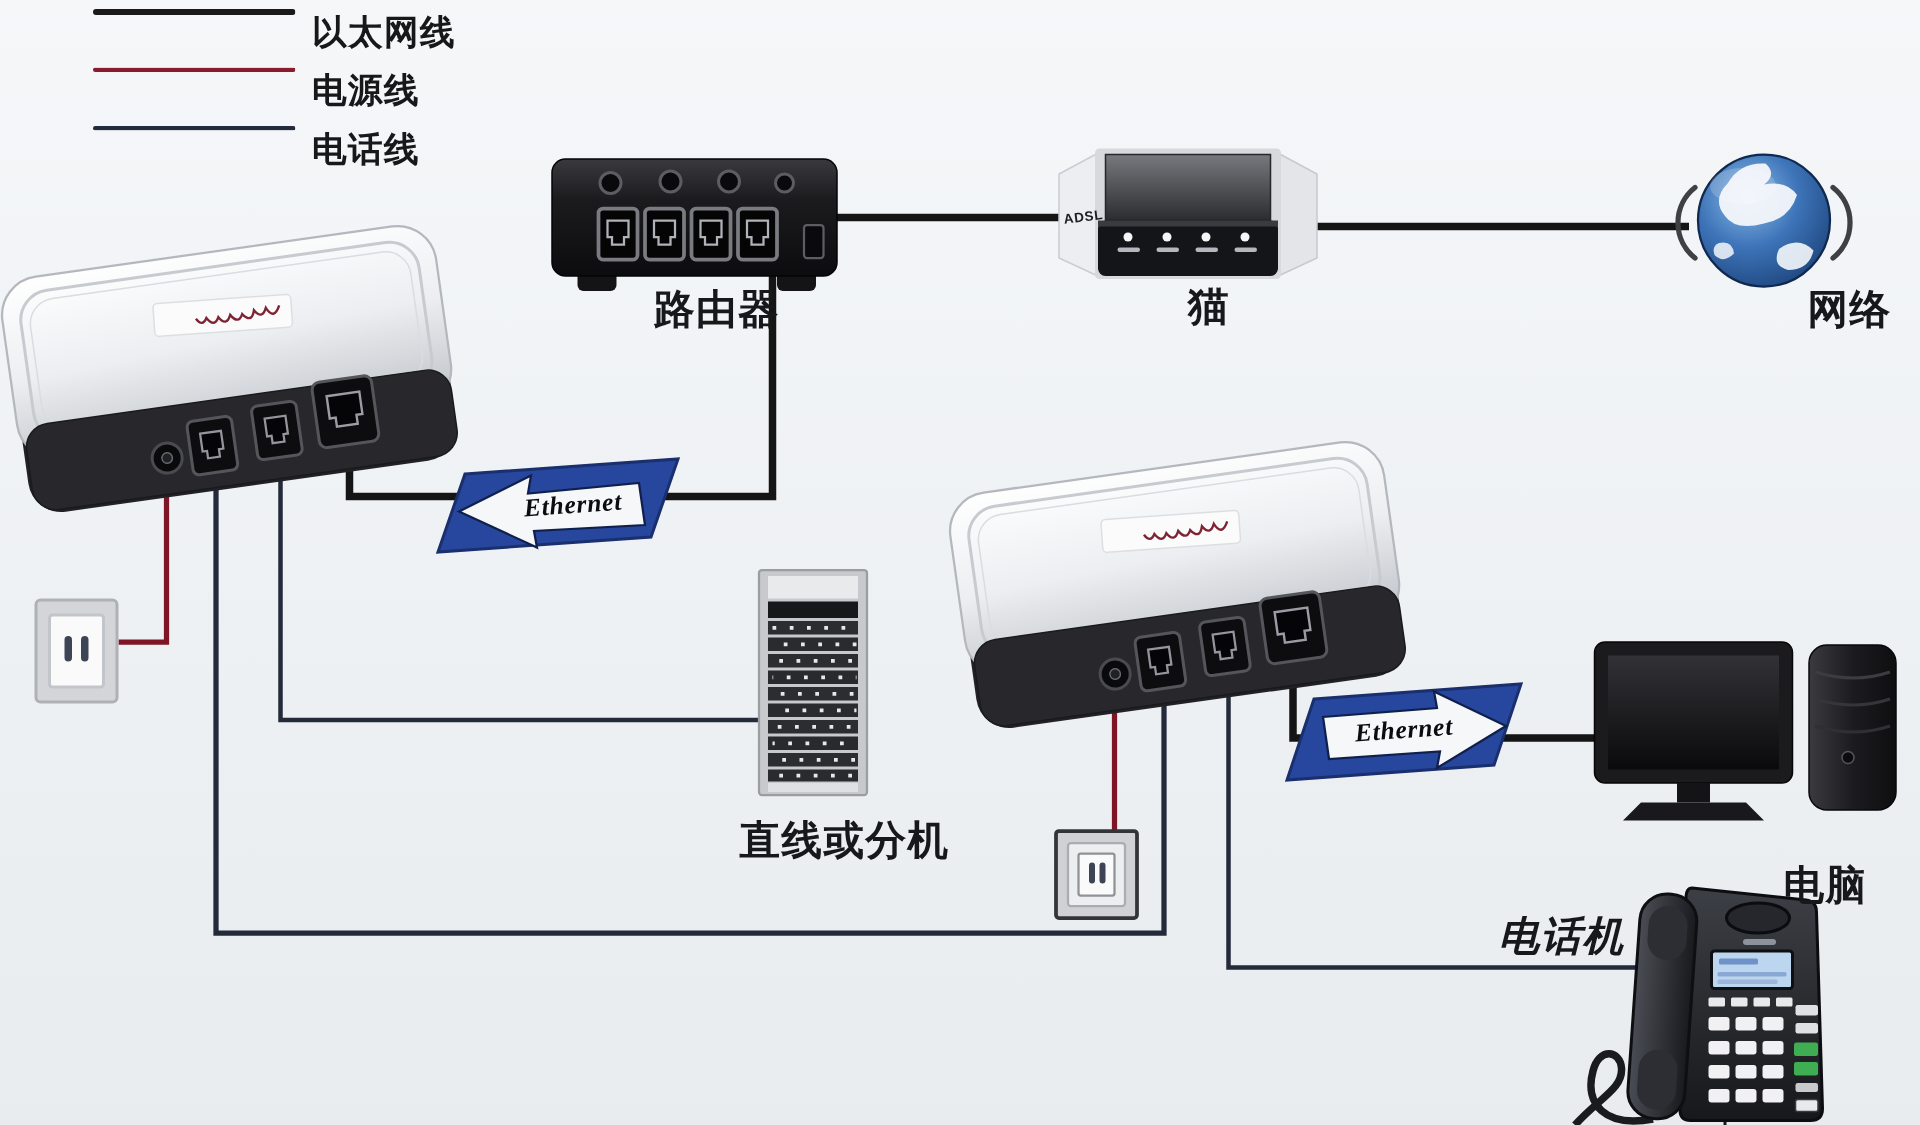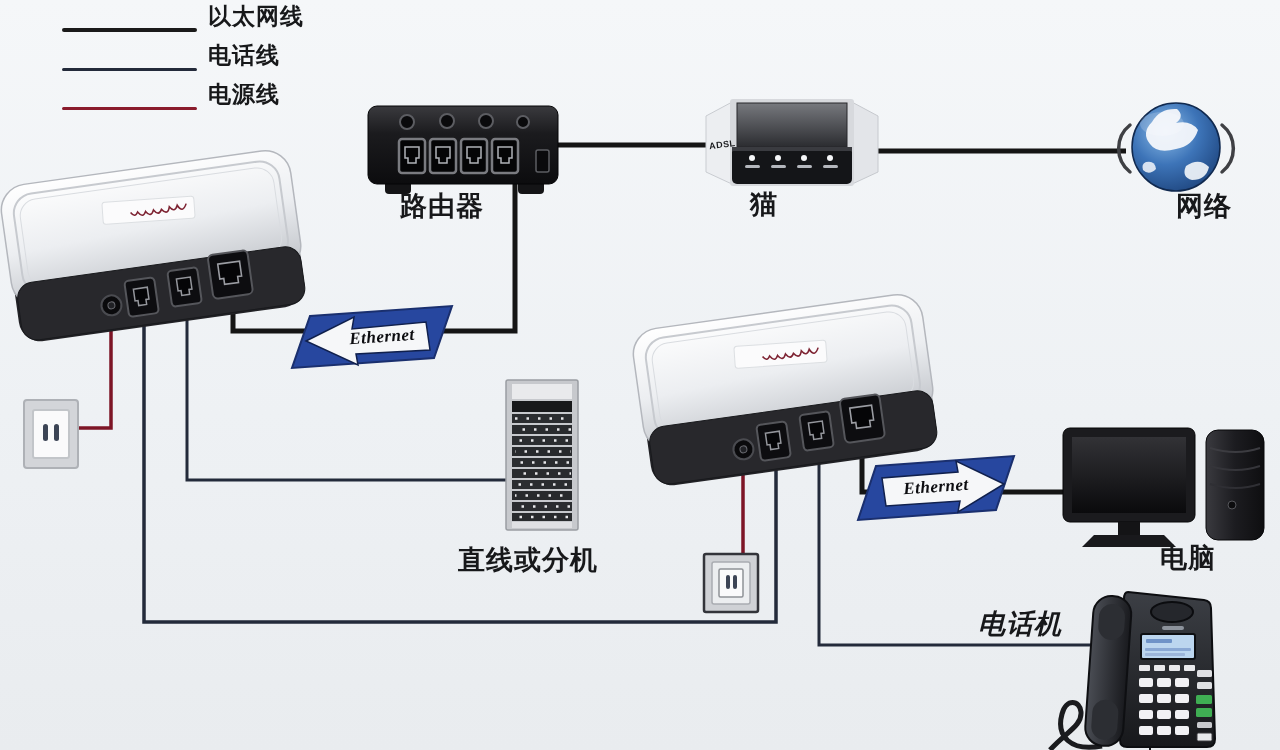--- a/index.html
+++ b/index.html
@@ -4,24 +4,24 @@
 <style>
   html,body{margin:0;padding:0;background:#ffffff;}
   .canvas{
     position:relative;width:1280px;height:750px;overflow:hidden;
     background:linear-gradient(180deg,#f5f7f9 0%,#eef1f4 55%,#e9ecef 100%);
     font-family:"Liberation Sans","DejaVu Sans",sans-serif;
   }
   .abs{position:absolute;}
   .node-label{
     position:absolute;font-size:27px;font-weight:700;color:#17181a;
-    text-align:left;letter-spacing:1px;white-space:nowrap;
+    text-align:right;letter-spacing:1px;white-space:nowrap;
   }
   .legend{position:absolute;left:62px;top:6px;}
-  .legend-row{display:flex;align-items:flex-end;margin-bottom:13px;height:26px;}
+  .legend-row{display:flex;align-items:flex-start;margin-bottom:13px;height:26px;}
   .legend-line{width:135px;margin-right:11px;border-radius:2px;}
   .legend-line.eth{border-top:4px solid #1a1a1a;}
   .legend-line.tel{border-top:3px solid #232a3a;}
   .legend-line.pwr{border-top:3px solid #8a1b2c;}
   .legend-label{font-size:23px;font-weight:700;color:#17181a;letter-spacing:1px;}
   .badge-text{
     position:absolute;font-family:"Liberation Serif","DejaVu Serif",serif;
     font-style:italic;font-weight:700;font-size:17px;color:#0c0c10;
     width:120px;text-align:center;letter-spacing:.5px;
   }
@@ -290,33 +290,33 @@
       </g>
     </g>
   </svg>
 
   <div class="legend">
     <div class="legend-row">
       <span class="legend-line eth"></span>
       <span class="legend-label">以太网线</span>
     </div>
     <div class="legend-row">
+      <span class="legend-line pwr"></span>
+      <span class="legend-label">电源线</span>
+    </div>
+    <div class="legend-row">
       <span class="legend-line tel"></span>
       <span class="legend-label">电话线</span>
-    </div>
-    <div class="legend-row">
-      <span class="legend-line pwr"></span>
-      <span class="legend-label">电源线</span>
     </div>
   </div>
 
   <div class="node-label" style="left:400px;top:188px;width:120px;">路由器</div>
   <div class="node-label" style="left:750px;top:186px;width:70px;">猫</div>
   <div class="adsl-text">ADSL</div>
   <div class="node-label" style="left:1176px;top:188px;width:85px;">网络</div>
   <div class="node-label" style="left:458px;top:542px;width:175px;">直线或分机</div>
-  <div class="node-label" style="left:1160px;top:540px;width:85px;font-family:Liberation Serif, serif;">电脑</div>
+  <div class="node-label" style="left:1160px;top:572px;width:85px;font-family:Liberation Serif, serif;">电脑</div>
   <div class="node-label" style="left:978px;top:606px;width:105px;font-style:italic;">电话机</div>
 
   <div class="badge-text" style="left:322px;top:327px;transform:rotate(-4deg);">Ethernet</div>
   <div class="badge-text" style="left:876px;top:477px;transform:rotate(-4deg);">Ethernet</div>
 
 </div>
 
 </body></html>

